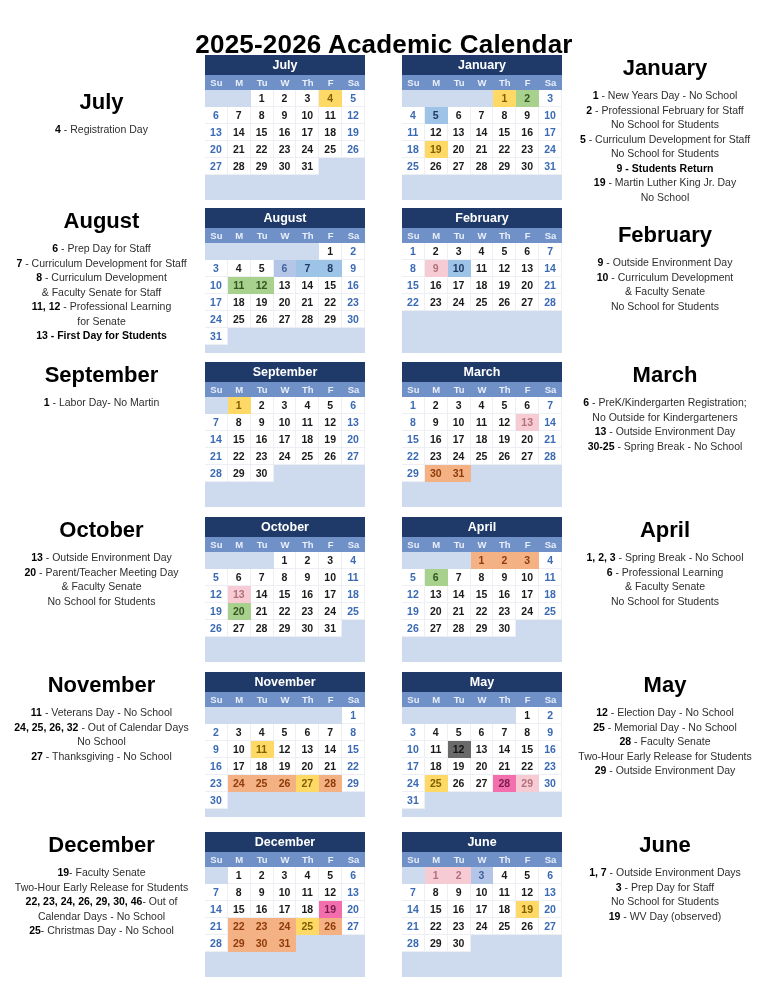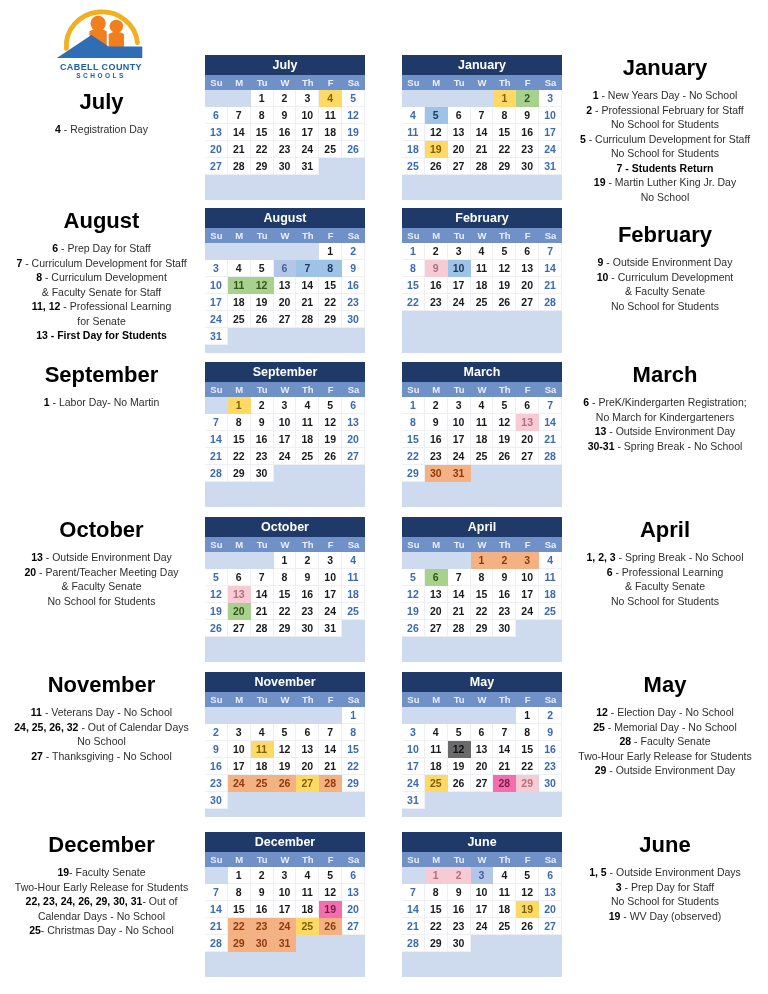--- a/index.html
+++ b/index.html
@@ -35,33 +35,22 @@
           box-sizing:border-box; color:#1A1A1A; }
   .cell.we { color:#3A6AB4; }
   .cell.empty { background:#CEDAEE; border-color:#CEDAEE; }
   .cal-fill { flex:1; background:#CEDAEE; }
 </style>
 </head>
 <body>
 
 <div class="page">
 
-  <div class="logo">
-    <svg width="96" height="54" viewBox="0 0 100 56">
-      <path d="M14,42 A36,34 0 1 1 88,36" fill="none" stroke="#F2B01E" stroke-width="5" stroke-linecap="round"></path>
-      <circle cx="47" cy="16" r="8" fill="#F07F1E"></circle>
-      <path d="M38,24 q9,-5 18,0 l0,22 l-18,0 Z" fill="#F07F1E"></path>
-      <circle cx="66" cy="19" r="7" fill="#F07F1E"></circle>
-      <path d="M58,27 q8,-5 16,0 l0,19 l-16,0 Z" fill="#F07F1E"></path>
-      <path d="M4,52 L40,28 L58,40 L93,40 L93,52 Z" fill="#2F6DB5"></path>
-    </svg>
-    <div class="logo-text1">CABELL COUNTY</div>
-    <div class="logo-text2">SCHOOLS</div>
-  </div>
-
+
+  <h1 class="title">2025-2026 Academic Calendar</h1>
 
   <div id="rows">
       <div class="row" style="top: 55px;">
         <div class="col-left">
           <div class="notes">
             <div class="month-heading" style="margin-top: 34px;">July</div>
             <div class="note-line"><b>4</b><span> - Registration Day</span></div>
           </div>
         </div>
         <div class="gap1"></div>
@@ -181,21 +170,21 @@
           <div class="cal-fill" style="background: rgb(206, 218, 238);"></div>
         </div>
         <div class="col-right">
           <div class="notes">
             <div class="month-heading">January</div>
             <div class="note-line"><b>1</b><span> - New Years Day - No School</span></div>
             <div class="note-line"><b>2</b><span> - Professional February for Staff</span></div>
             <div class="note-line"><span>No School for Students</span></div>
             <div class="note-line"><b>5</b><span> - Curriculum Development for Staff</span></div>
             <div class="note-line"><span>No School for Students</span></div>
-            <div class="note-line"><b>7 - Students Return</b></div>
+            <div class="note-line"><b>9 - Students Return</b></div>
             <div class="note-line"><b>19</b><span> - Martin Luther King Jr. Day</span></div>
             <div class="note-line"><span>No School</span></div>
           </div>
         </div>
       </div>
       <div class="row" style="top: 208px;">
         <div class="col-left">
           <div class="notes">
             <div class="month-heading">August</div>
             <div class="note-line"><b>6</b><span> - Prep Day for Staff</span></div>
@@ -453,23 +442,23 @@
             <div class="cell empty" style="background: rgb(206, 218, 238); border-color: rgb(206, 218, 238);"></div>
             <div class="cell empty" style="background: rgb(206, 218, 238); border-color: rgb(206, 218, 238);"></div>
             <div class="cell empty" style="background: rgb(206, 218, 238); border-color: rgb(206, 218, 238);"></div>
           </div>
           <div class="cal-fill" style="background: rgb(206, 218, 238);"></div>
         </div>
         <div class="col-right">
           <div class="notes">
             <div class="month-heading">March</div>
             <div class="note-line"><b>6</b><span> - PreK/Kindergarten Registration;</span></div>
-            <div class="note-line"><span>No March for Kindergarteners</span></div>
+            <div class="note-line"><span>No Outside for Kindergarteners</span></div>
             <div class="note-line"><b>13</b><span> - Outside Environment Day</span></div>
-            <div class="note-line"><b>30-31</b><span> - Spring Break - No School</span></div>
+            <div class="note-line"><b>30-25</b><span> - Spring Break - No School</span></div>
           </div>
         </div>
       </div>
       <div class="row" style="top: 517px;">
         <div class="col-left">
           <div class="notes">
             <div class="month-heading">October</div>
             <div class="note-line"><b>13</b><span> - Outside Environment Day</span></div>
             <div class="note-line"><b>20</b><span> - Parent/Teacher Meeting Day</span></div>
             <div class="note-line"><span>&amp; Faculty Senate</span></div>
@@ -738,21 +727,21 @@
             <div class="note-line"><b>29</b><span> - Outside Environment Day</span></div>
           </div>
         </div>
       </div>
       <div class="row" style="top: 832px;">
         <div class="col-left">
           <div class="notes">
             <div class="month-heading">December</div>
             <div class="note-line"><b>19</b><span>- Faculty Senate</span></div>
             <div class="note-line"><span>Two-Hour Early Release for Students</span></div>
-            <div class="note-line"><b>22, 23, 24, 26, 29, 30, 31</b><span>- Out of</span></div>
+            <div class="note-line"><b>22, 23, 24, 26, 29, 30, 46</b><span>- Out of</span></div>
             <div class="note-line"><span>Calendar Days - No School</span></div>
             <div class="note-line"><b>25</b><span>- Christmas Day - No School</span></div>
           </div>
         </div>
         <div class="gap1"></div>
         <div class="cal">
           <div class="cal-title" style="background: rgb(31, 58, 104);">December</div>
           <div class="cal-dow" style="background: rgb(112, 144, 200);">
             <span>Su</span>
             <span>M</span>
@@ -862,21 +851,21 @@
             <div class="cell empty" style="background: rgb(206, 218, 238); border-color: rgb(206, 218, 238);"></div>
             <div class="cell empty" style="background: rgb(206, 218, 238); border-color: rgb(206, 218, 238);"></div>
             <div class="cell empty" style="background: rgb(206, 218, 238); border-color: rgb(206, 218, 238);"></div>
             <div class="cell empty" style="background: rgb(206, 218, 238); border-color: rgb(206, 218, 238);"></div>
           </div>
           <div class="cal-fill" style="background: rgb(206, 218, 238);"></div>
         </div>
         <div class="col-right">
           <div class="notes">
             <div class="month-heading">June</div>
-            <div class="note-line"><b>1, 5</b><span> - Outside Environment Days</span></div>
+            <div class="note-line"><b>1, 7</b><span> - Outside Environment Days</span></div>
             <div class="note-line"><b>3</b><span> - Prep Day for Staff</span></div>
             <div class="note-line"><span>No School for Students</span></div>
             <div class="note-line"><b>19</b><span> - WV Day (observed)</span></div>
           </div>
         </div>
       </div>
     </div>
 
 </div>
 

